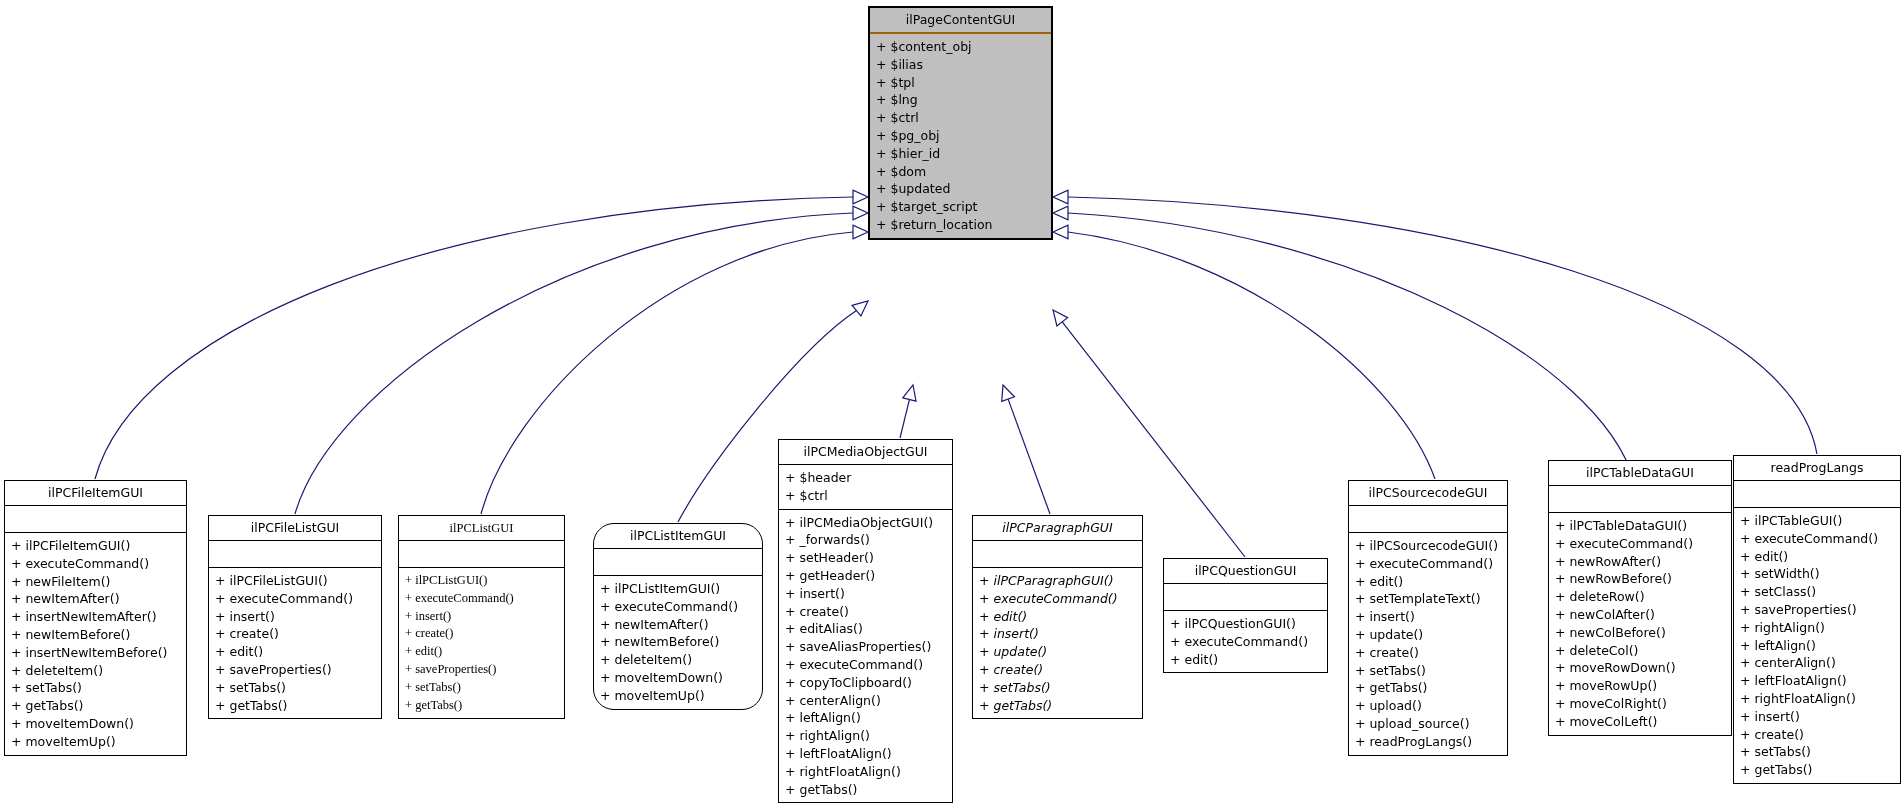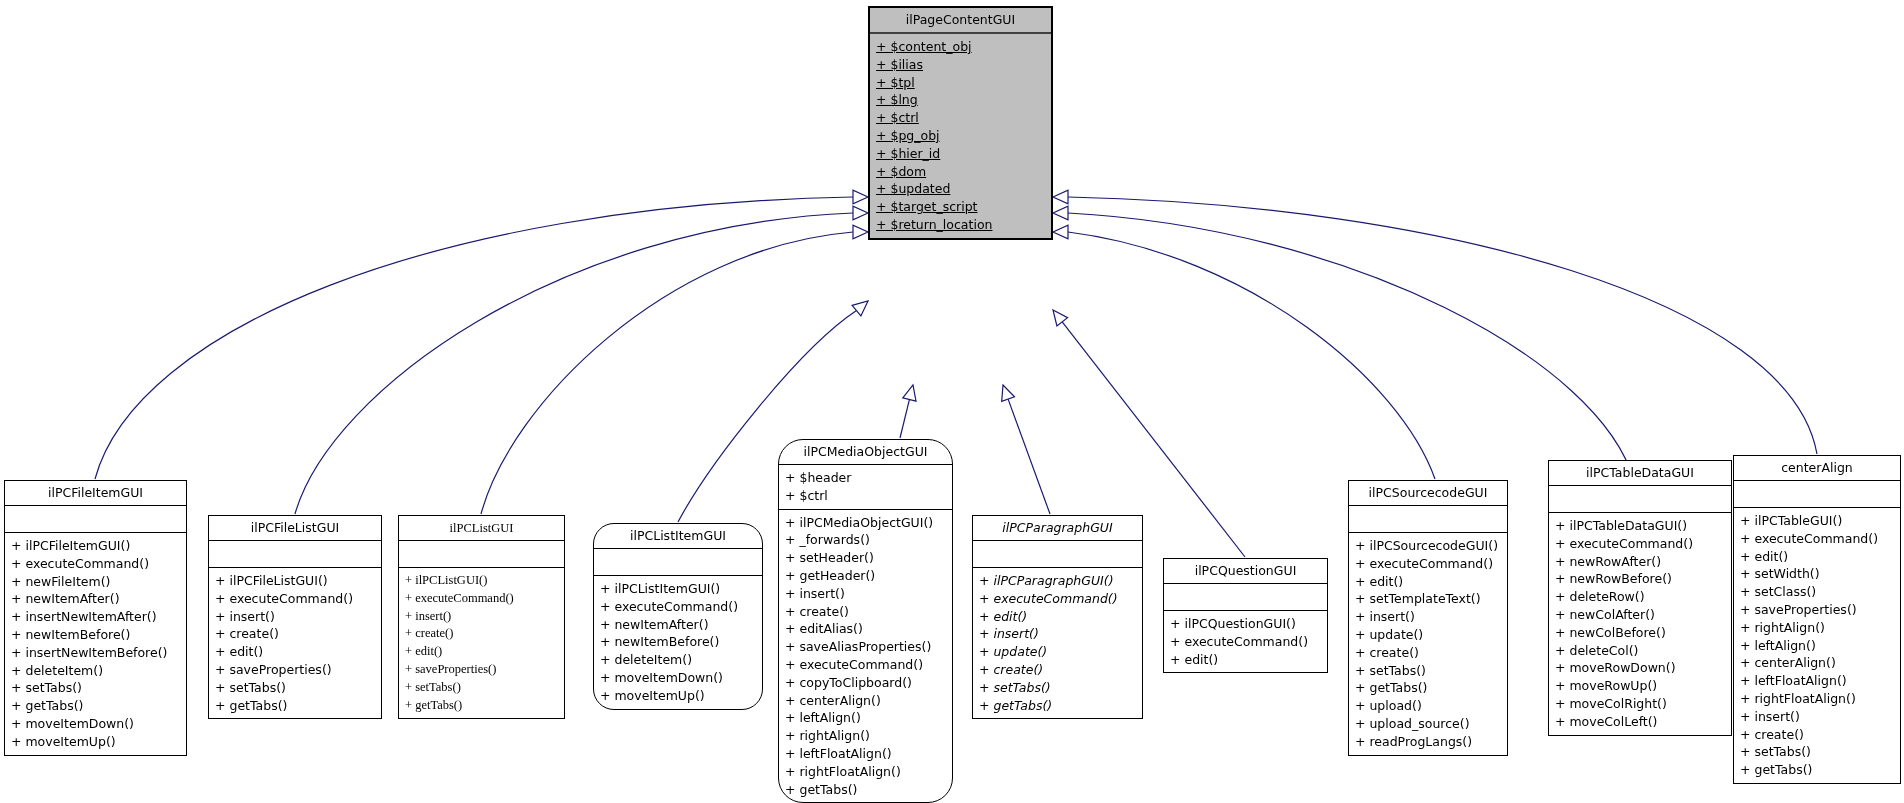--- a/index.html
+++ b/index.html
@@ -26,21 +26,21 @@
   .c-title{
     text-align:center;
     line-height:16px;
     padding:4px 3px;
     white-space:nowrap;
   }
   .c-sec{
     border-top:1px solid #000;
     padding:4px 0;
   }
-  .class-box.base .c-sec{border-top:2px solid #404040;text-decoration:underline;}
+  .class-box.base .c-sec{border-top:2px solid #a16207;}
   .c-sec.empty{height:18px;}
   .m-row{
     line-height:17.8px;
     padding:0 5px 0 6px;
     white-space:nowrap;
   }
   .edge-path{fill:none;stroke-width:1.2px;}
   .edge-head{stroke-width:1.2px;fill:#ffffff;}
 </style>
 </head>
@@ -158,21 +158,21 @@
       <div class="c-sec">
         <div class="m-row">+ ilPCListItemGUI()</div>
         <div class="m-row">+ executeCommand()</div>
         <div class="m-row">+ newItemAfter()</div>
         <div class="m-row">+ newItemBefore()</div>
         <div class="m-row">+ deleteItem()</div>
         <div class="m-row">+ moveItemDown()</div>
         <div class="m-row">+ moveItemUp()</div>
       </div>
     </div>
-    <div class="class-box" style="left: 778px; top: 439px; width: 175px; border-radius: 25px;">
+    <div class="class-box" style="left: 778px; top: 439px; width: 175px;">
       <div class="c-title">ilPCMediaObjectGUI</div>
       <div class="c-sec">
         <div class="m-row">+ $header</div>
         <div class="m-row">+ $ctrl</div>
       </div>
       <div class="c-sec">
         <div class="m-row">+ ilPCMediaObjectGUI()</div>
         <div class="m-row">+ _forwards()</div>
         <div class="m-row">+ setHeader()</div>
         <div class="m-row">+ getHeader()</div>
@@ -243,21 +243,21 @@
         <div class="m-row">+ newColAfter()</div>
         <div class="m-row">+ newColBefore()</div>
         <div class="m-row">+ deleteCol()</div>
         <div class="m-row">+ moveRowDown()</div>
         <div class="m-row">+ moveRowUp()</div>
         <div class="m-row">+ moveColRight()</div>
         <div class="m-row">+ moveColLeft()</div>
       </div>
     </div>
     <div class="class-box" style="left: 1733px; top: 455px; width: 168px;">
-      <div class="c-title">centerAlign</div>
+      <div class="c-title">readProgLangs</div>
       <div class="c-sec empty"></div>
       <div class="c-sec">
         <div class="m-row">+ ilPCTableGUI()</div>
         <div class="m-row">+ executeCommand()</div>
         <div class="m-row">+ edit()</div>
         <div class="m-row">+ setWidth()</div>
         <div class="m-row">+ setClass()</div>
         <div class="m-row">+ saveProperties()</div>
         <div class="m-row">+ rightAlign()</div>
         <div class="m-row">+ leftAlign()</div>

